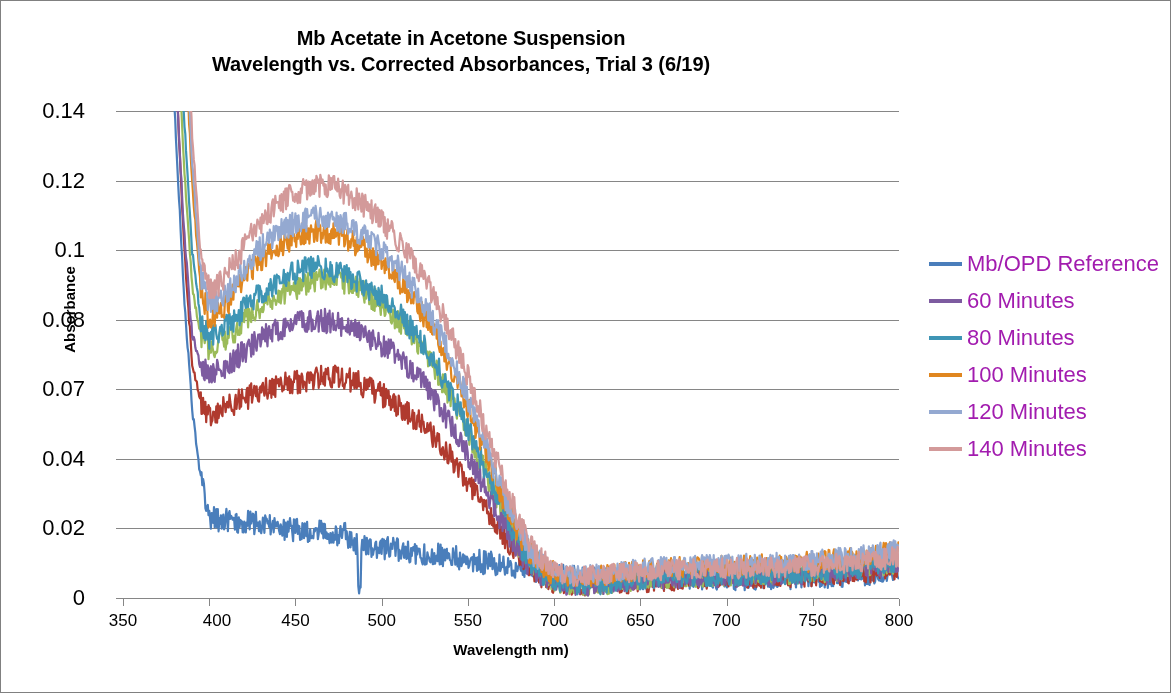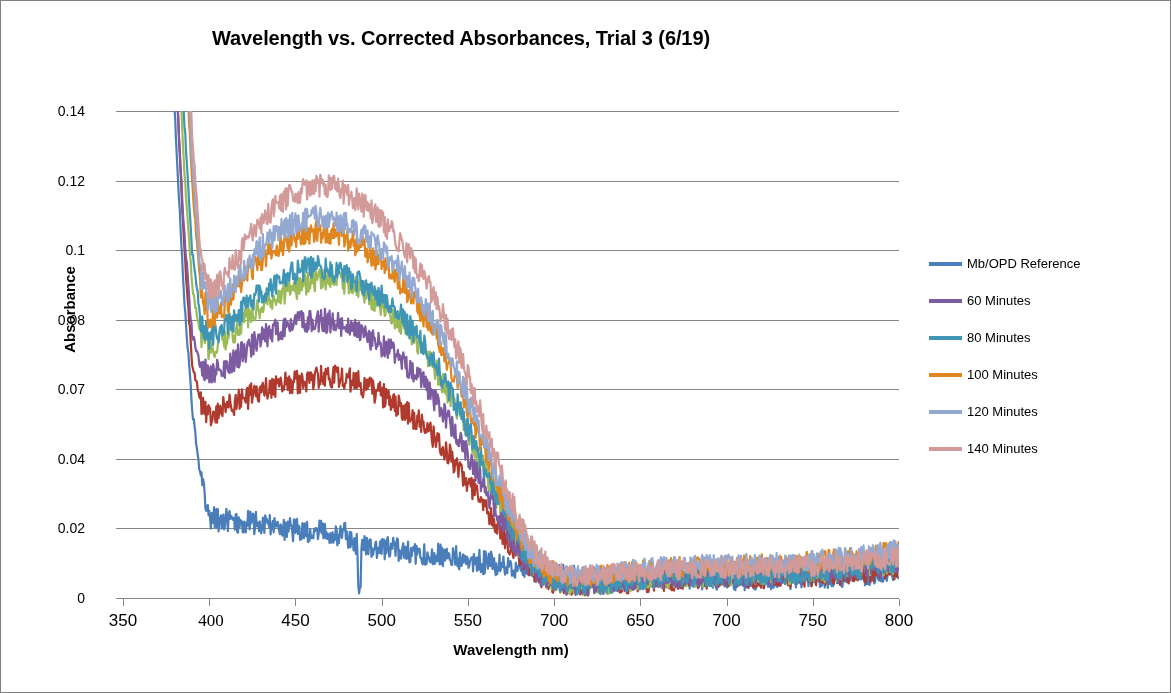--- a/index.html
+++ b/index.html
@@ -86,21 +86,21 @@
     width: 1px;
     height: 7px;
     background: #868686;
   }
   
   .ylabel {
     position: absolute;
     right: 1085px;
     width: 70px;
     text-align: right;
-    font-size: 14px;
+    font-size: 22px;
     color: #000000;
     transform: translateY(-50%);
     white-space: nowrap;
   }
   .xlabel {
     position: absolute;
     top: 610px;
     width: 70px;
     margin-left: -35px;
     text-align: center;
@@ -145,37 +145,38 @@
     align-items: center;
     height: 37px;
   }
   .legend-swatch {
     width: 33px;
     height: 4px;
     flex: 0 0 33px;
     margin-right: 5px;
   }
   .legend-label {
-    font-size: 13px;
-    color: #000000;
+    font-size: 22px;
+    color: #a21caf;
     white-space: nowrap;
     line-height: 1;
   }
   #series-svg {
     position: absolute;
     inset: 0;
     display: block;
   }
 </style>
 </head>
 <body>
 
 <div id="chart-frame">
 
   <div id="chart-title">
+    <span class="tline">Mb Acetate in Acetone Suspension</span>
     <span class="tline">Wavelength vs. Corrected Absorbances, Trial 3 (6/19)</span>
   </div>
 
   <div id="y-axis-title">Absorbance</div>
   <div id="x-axis-title">Wavelength nm)</div>
 
   <div id="axis-y-line"></div>
   <div id="axis-x-line"></div>
 
   <div id="y-tick-layer">
@@ -193,21 +194,21 @@
       <div class="ylabel" style="top: 249.143px;">0.1</div>
       <div class="ytick" style="top: 179.571px;"></div>
       <div class="ylabel" style="top: 179.571px;">0.12</div>
       <div class="ytick" style="top: 110px;"></div>
       <div class="ylabel" style="top: 110px;">0.14</div>
     </div>
   <div id="x-tick-layer">
       <div class="xtick" style="left: 122px;"></div>
       <div class="xlabel" style="left: 122px;">350</div>
       <div class="xtick" style="left: 208.222px;"></div>
-      <div class="xlabel" style="left: 210px; font-family: Liberation Serif, serif;">400</div>
+      <div class="xlabel" style="left: 216px;">400</div>
       <div class="xtick" style="left: 294.444px;"></div>
       <div class="xlabel" style="left: 294.444px;">450</div>
       <div class="xtick" style="left: 380.667px;"></div>
       <div class="xlabel" style="left: 380.667px;">500</div>
       <div class="xtick" style="left: 466.889px;"></div>
       <div class="xlabel" style="left: 466.889px;">550</div>
       <div class="xtick" style="left: 553.111px;"></div>
       <div class="xlabel" style="left: 553.111px;">700</div>
       <div class="xtick" style="left: 639.333px;"></div>
       <div class="xlabel" style="left: 639.333px;">650</div>

